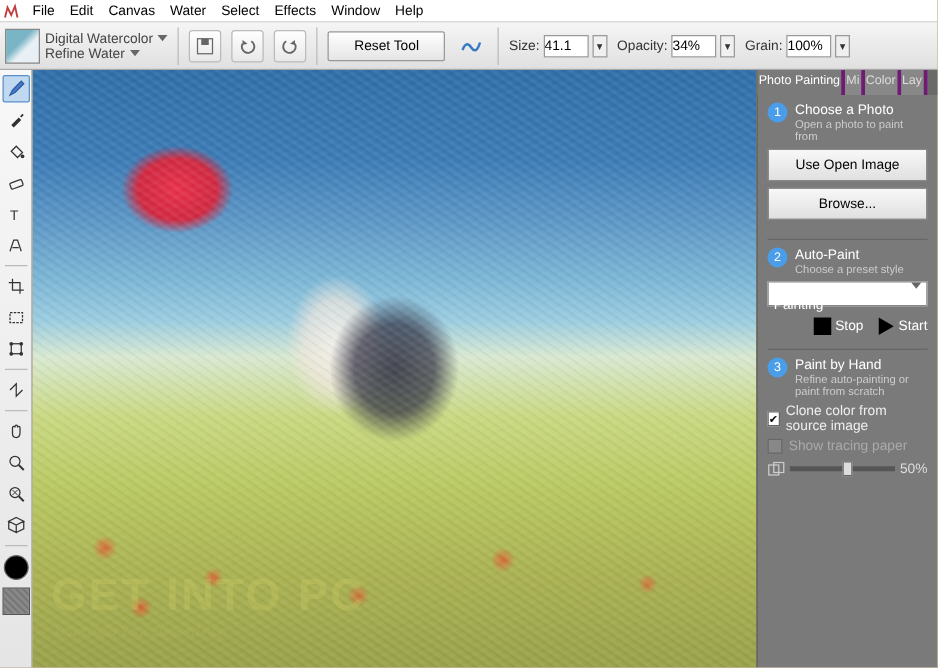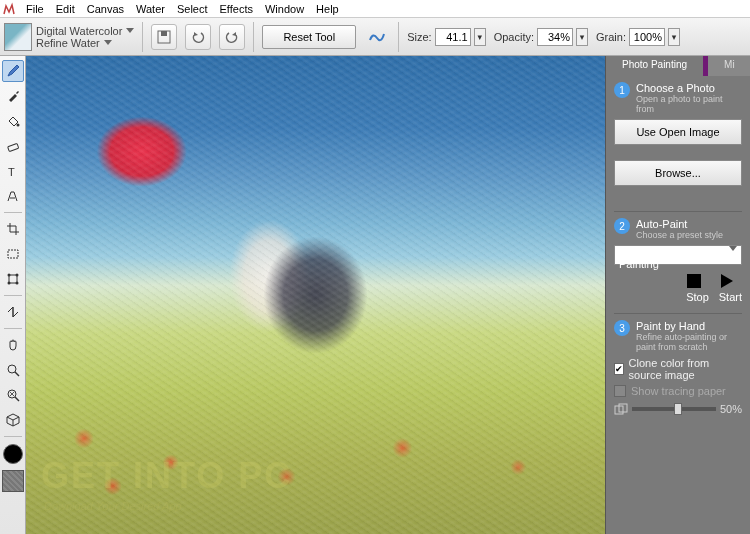--- a/index.html
+++ b/index.html
@@ -10,21 +10,21 @@
 .propbar{height:38px;background:linear-gradient(#f5f5f5,#e0e0e0);border-bottom:1px solid #aaa;display:flex;align-items:center;padding:0 4px;gap:8px}
 .brush-sel{display:flex;align-items:center;gap:4px}
 .brush-swatch{width:28px;height:28px;background:linear-gradient(135deg,#7ab5c5 40%,#e8f0f5 60%);border:1px solid #888}
 .brush-info{display:flex;flex-direction:column;font-size:10px;color:#444;line-height:12px}
 .brush-info .dd{display:flex;align-items:center}
 .dd-arrow{border-left:4px solid transparent;border-right:4px solid transparent;border-top:5px solid #666;margin-left:4px}
 .divider{width:1px;height:30px;background:#bbb}
 .tb-btn{width:26px;height:26px;border:1px solid #bbb;background:linear-gradient(#fff,#e8e8e8);border-radius:3px;display:flex;align-items:center;justify-content:center}
 .reset-btn{height:24px;padding:0 20px;border:1px solid #999;background:linear-gradient(#fff,#e5e5e5);border-radius:2px}
 .prop-ctrl{display:flex;align-items:center;gap:3px;color:#333}
-.prop-input{width:36px;height:18px;border:1px solid #999;text-align:right;padding-right:2px;background:#fff}
+.prop-input{width:36px;height:18px;border:1px solid #999;padding-right:2px;background:#fff}
 .prop-unit{width:12px;height:18px;border:1px solid #999;background:#f0f0f0;display:flex;align-items:center;justify-content:center;font-size:9px}
 .main{display:flex;height:478px}
 .toolbox{width:26px;background:linear-gradient(#f8f8f8,#e5e5e5);border-right:1px solid #aaa;display:flex;flex-direction:column;align-items:center;padding-top:4px;gap:3px}
 .tool{width:22px;height:22px;display:flex;align-items:center;justify-content:center;border:1px solid transparent;border-radius:2px;cursor:pointer}
 .tool.active{border-color:#5a90c8;background:#c0d8f0}
 .tool-sep{width:18px;height:1px;background:#bbb;margin:2px 0}
 .color-well{width:20px;height:20px;border-radius:50%;background:#000;border:1px solid #666;margin-top:2px}
 .paper-swatch{width:22px;height:22px;background:repeating-linear-gradient(45deg,#777,#777 2px,#888 2px,#888 4px);border:1px solid #555;margin-top:3px}
 .canvas-area{flex:1;position:relative;background:#a89060;overflow:hidden}
 .painting{position:absolute;inset:0;background:
@@ -38,32 +38,32 @@
  radial-gradient(circle 8px at 25% 85%, rgba(232,70,40,0.7), transparent),
  radial-gradient(circle 9px at 45% 88%, rgba(232,70,40,0.6), transparent),
  radial-gradient(circle 10px at 65% 82%, rgba(232,70,40,0.7), transparent),
  radial-gradient(circle 8px at 85% 86%, rgba(232,70,40,0.6), transparent),
  radial-gradient(circle 9px at 15% 90%, rgba(232,70,40,0.7), transparent)}
 .painting::after{content:"";position:absolute;inset:0;background:repeating-linear-gradient(35deg,rgba(255,255,255,0) 0px,rgba(255,255,255,0.06) 2px,rgba(0,0,0,0) 4px,rgba(0,0,0,0.05) 6px),repeating-linear-gradient(-25deg,rgba(255,255,255,0) 0px,rgba(255,255,255,0.04) 3px,rgba(0,0,0,0) 6px)}
 .watermark{position:absolute;bottom:37px;left:15px;font-size:36px;font-weight:700;color:rgba(200,200,100,0.35);letter-spacing:2px}
 .watermark2{position:absolute;bottom:22px;left:18px;font-size:11px;color:rgba(180,180,90,0.4);font-style:italic}
 .panel{width:145px;background:#7a7a7a;border-left:1px solid #555;display:flex;flex-direction:column}
 .tabs{display:flex;height:20px;background:#6a6a6a}
-.tab{flex:0 0 auto;padding:3px 16px;font-size:10px;color:#ddd;background:#888;border-right:5px solid #701a75;white-space:nowrap}
+.tab{flex:0 0 auto;padding:3px 1px;font-size:10px;color:#ddd;background:#888;border-right:3px solid #701a75;white-space:nowrap}
 .tab.active{background:#7a7a7a;color:#fff}
 .panel-body{padding:6px 8px;color:#fff;flex:1;overflow:hidden}
 .step{margin-bottom:10px}
 .step-head{display:flex;gap:6px;align-items:flex-start;margin-bottom:5px}
 .badge{width:16px;height:16px;border-radius:50%;background:#4a9de8;color:#fff;display:flex;align-items:center;justify-content:center;font-size:10px;flex-shrink:0}
 .step-title{font-size:11px;color:#fff}
 .step-sub{font-size:9px;color:#ccc}
-.panel-btn{width:100%;height:26px;background:linear-gradient(#f8f8f8,#e0e0e0);border:1px solid #888;margin-bottom:15px;font-size:11px}
+.panel-btn{width:100%;height:26px;background:linear-gradient(#f8f8f8,#e0e0e0);border:1px solid #888;margin-bottom:5px;font-size:11px}
 .preset-sel{width:100%;height:20px;background:#fff;border:1px solid #888;padding:0 4px;text-align:left;display:flex;justify-content:space-between}
 .play-stop{display:flex;justify-content:flex-end;gap:10px;margin-top:8px}
-.ps-btn{display:flex;flex-direction:column;align-items:flex-start;gap:2px;font-size:9px;color:#fff}
+.ps-btn{display:flex;flex-direction:row;align-items:center;gap:2px;font-size:9px;color:#fff}
 .ps-icon{width:16px;height:16px}
 .chk-row{display:flex;align-items:center;gap:5px;font-size:10px;color:#eee;margin-bottom:4px}
 .chk{width:12px;height:12px;background:#fff;border:1px solid #666;display:flex;align-items:center;justify-content:center;color:#000;font-size:9px}
 .trace-row{display:flex;align-items:center;gap:4px;margin-top:6px;font-size:9px;color:#ddd}
 .slider{flex:1;height:4px;background:#555;position:relative}
 .slider-thumb{position:absolute;width:8px;height:12px;background:#ddd;border:1px solid #666;top:-4px}
 hr.step-sep{border:none;border-top:1px solid #666;margin:6px 0}
 </style>
 </head>
 <body>

